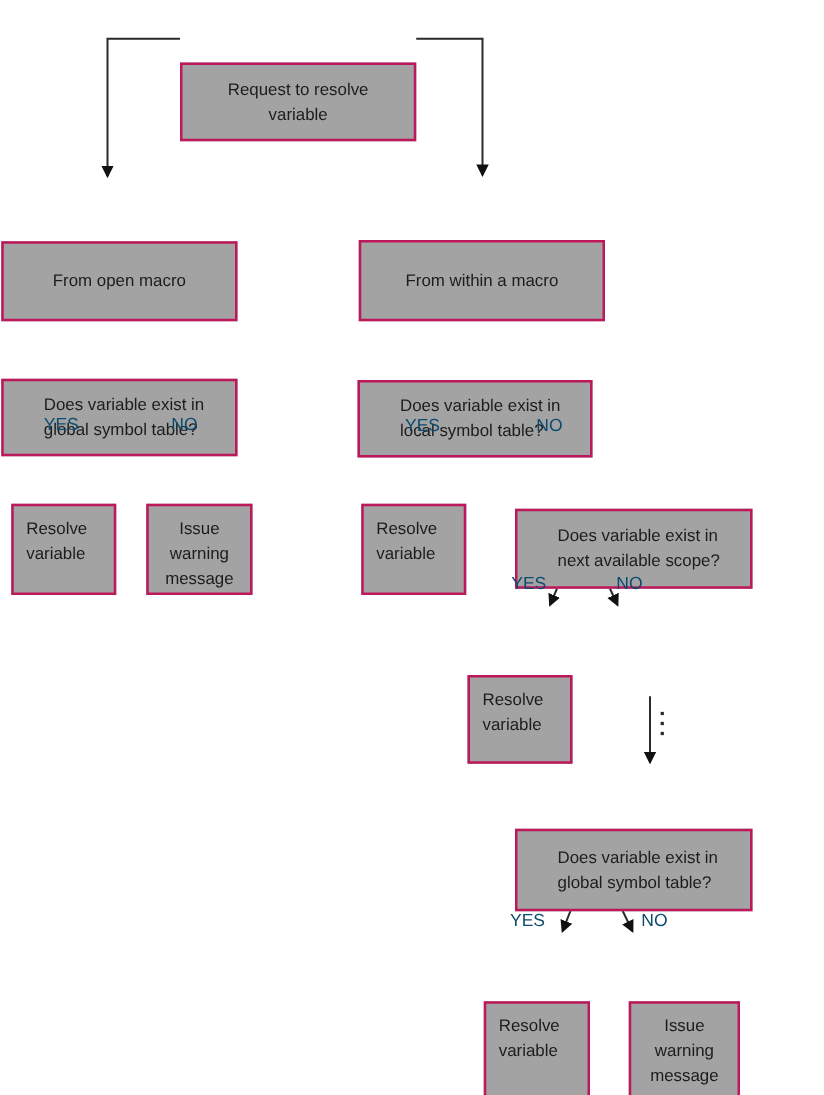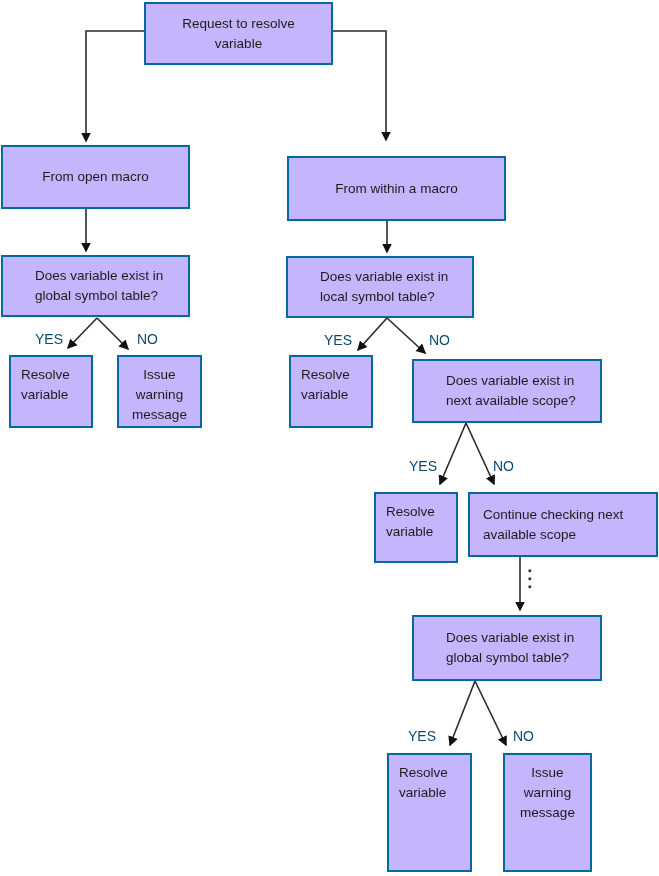--- a/index.html
+++ b/index.html
@@ -18,25 +18,26 @@
   }
   svg.connectors {
     position: absolute;
     left: 0; top: 0;
     width: 659px;
     height: 876px;
   }
   .node {
     position: absolute;
     box-sizing: border-box;
-    background: #c4b5fd;
-    border: 2px solid #0369a1;
+    background: #a3a3a3;
+    border: 2px solid #be185d;
     font-size: 13.5px;
     line-height: 20px;
     white-space: pre-line;
+    margin-top: 48px;
   }
   
   .node.center {
     display: flex;
     align-items: center;
     justify-content: center;
     text-align: center;
   }
   
   .node.qbox {
@@ -49,21 +50,21 @@
     padding: 8px 3px 0 10px;
   }
   
   .node.small-center {
     padding: 8px 2px 16px 2px;
     text-align: center;
   }
 
   #n-request  { left:144px; top:2px;   width:189px; height:63px; }
   #n-open     { left:1px;   top:145px; width:189px; height:64px; }
-  #n-macro    { left:287px; top:156px; width:219px; height:65px; }
+  #n-macro    { left:287px; top:144px; width:197px; height:65px; }
   #n-qglobal1 { left:1px;   top:255px; width:189px; height:62px; }
   #n-qlocal   { left:286px; top:256px; width:188px; height:62px; }
   #n-resolve1 { left:9px;   top:355px; width:84px;  height:73px; }
   #n-issue1   { left:117px; top:355px; width:85px;  height:73px; }
   #n-resolve2 { left:289px; top:355px; width:84px;  height:73px; }
   #n-qnext    { left:412px; top:359px; width:190px; height:64px; }
   #n-resolve3 { left:374px; top:492px; width:84px;  height:71px; }
   #n-continue { left:468px; top:492px; width:190px; height:65px; padding-left:13px; }
   #n-qglobal2 { left:412px; top:615px; width:190px; height:66px; }
   #n-resolve4 { left:387px; top:753px; width:85px;  height:119px; }
@@ -139,22 +140,20 @@
 
   <div class="node small" id="n-resolve2">Resolve
 variable</div>
 
   <div class="node qbox" id="n-qnext">Does variable exist in
 next available scope?</div>
 
   <div class="node small" id="n-resolve3">Resolve
 variable</div>
 
-  <div class="node qbox" id="n-continue">Continue checking next
-available scope</div>
 
   <div class="node qbox" id="n-qglobal2">Does variable exist in
 global symbol table?</div>
 
   <div class="node small" id="n-resolve4">Resolve
 variable</div>
 
   <div class="node small-center" id="n-issue2">Issue
 warning
 message</div>

